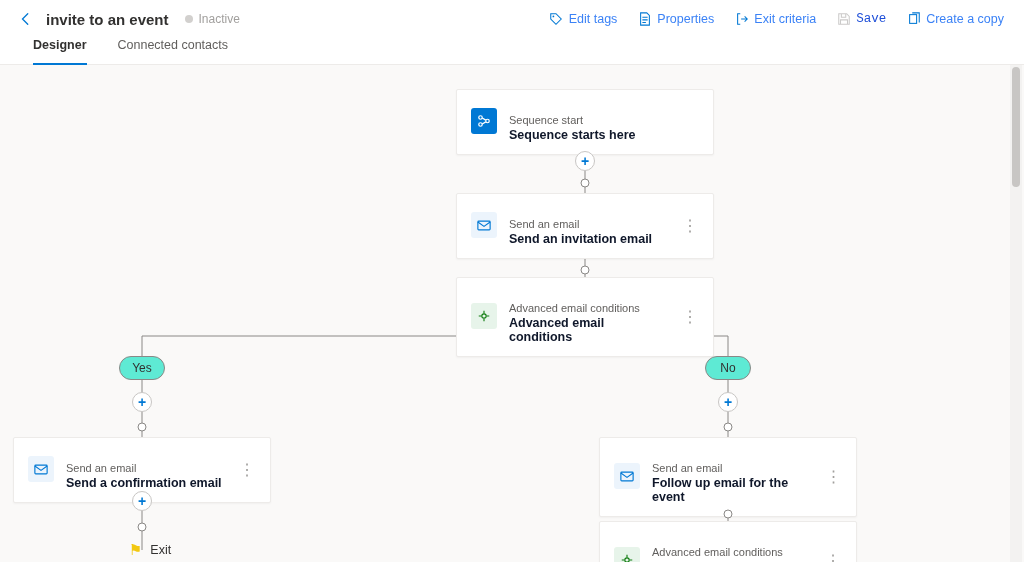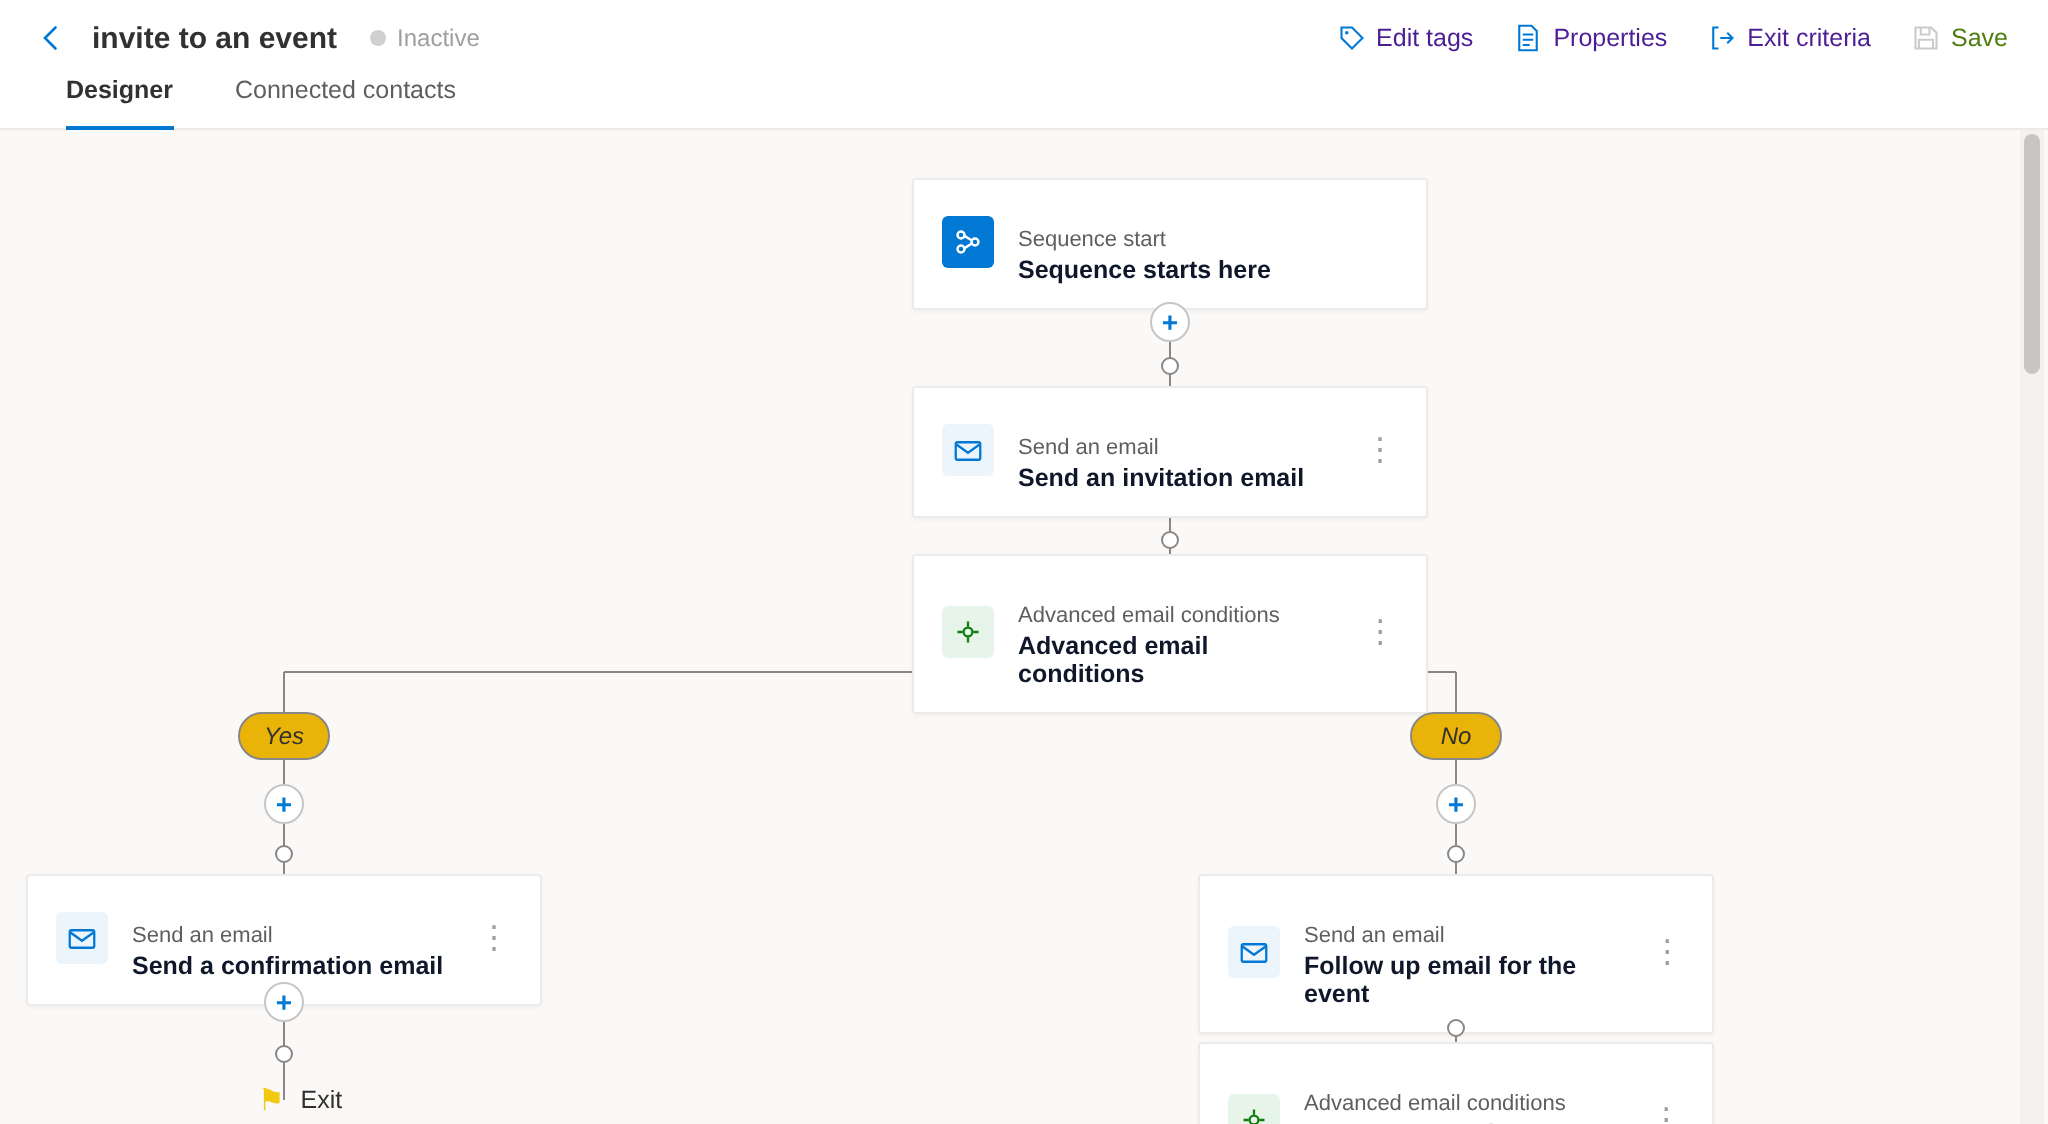--- a/index.html
+++ b/index.html
@@ -53,25 +53,25 @@
   }
   .toolbar {
     margin-left: auto;
     display: flex; align-items: center; gap: 4px;
   }
   .tb-item {
     display: flex; align-items: center; gap: 5px;
     padding: 4px 8px;
     cursor: pointer;
     font-size: 12.5px;
-    color: #4c1d95;
+    color: #3b82f6;
     border-radius: 2px;
     white-space: nowrap;
   }
-  .tb-item.disabled { color: #4d7c0f; cursor: default; }
+  .tb-item.disabled { color: #1d4ed8; cursor: default; font-family: Liberation Mono, monospace; }
   .tb-item.disabled svg { opacity: .55; }
   .tb-icon { width: 15px; height: 15px; display: inline-flex; align-items: center; justify-content: center; color: #0078d4; }
   .tb-item.disabled .tb-icon { color: #a19f9d; }
   .activate-btn {
     background: #0078d4;
     color: #fff;
     font-weight: 600;
     padding: 6px 16px;
     border-radius: 2px;
     cursor: pointer;
@@ -178,26 +178,25 @@
     transform: translate(-50%, -50%);
     z-index: 4;
   }
 
   
   .pill {
     position: absolute;
     width: 46px; height: 24px;
     border: 1px solid #8a8886;
     border-radius: 12px;
-    background:#eab308;
+    background:#5eead4;
     display:flex; align-items:center; justify-content:center;
     font-size: 12px; color:#323130;
     transform: translate(-50%, -50%);
     z-index: 5;
-    font-style: italic;
   }
 
   
   .exit {
     position: absolute;
     display:flex; align-items:center; gap:8px;
     font-size: 12.5px; color:#323130;
     transform: translate(-50%, -50%);
   }
   .flag { color:#f2c811; font-size:15px; }
@@ -256,20 +255,29 @@
         <span>Exit criteria</span>
       </div>
       <div class="tb-item disabled">
         <span class="tb-icon">
           <svg width="14" height="14" viewBox="0 0 16 16">
               <path d="M2 2h9l3 3v9H2z M5 2v4h5V2 M4 14v-5h8v5" fill="none" stroke="currentColor" stroke-width="1.2"></path>
             </svg>
         </span>
         <span>Save</span>
       </div>
+      <div class="tb-item">
+        <span class="tb-icon">
+          <svg width="14" height="14" viewBox="0 0 16 16">
+              <rect x="3" y="3" width="8" height="10" fill="none" stroke="currentColor" stroke-width="1.2"></rect>
+              <path d="M6 1h8v11" fill="none" stroke="currentColor" stroke-width="1.2"></path>
+            </svg>
+        </span>
+        <span>Create a copy</span>
+      </div>
     </div>
   </div>
 
   <div class="tabs">
     <div class="tab active">Designer</div>
     <div class="tab">Connected contacts</div>
   </div>
 </div>
 
 <div class="canvas">

